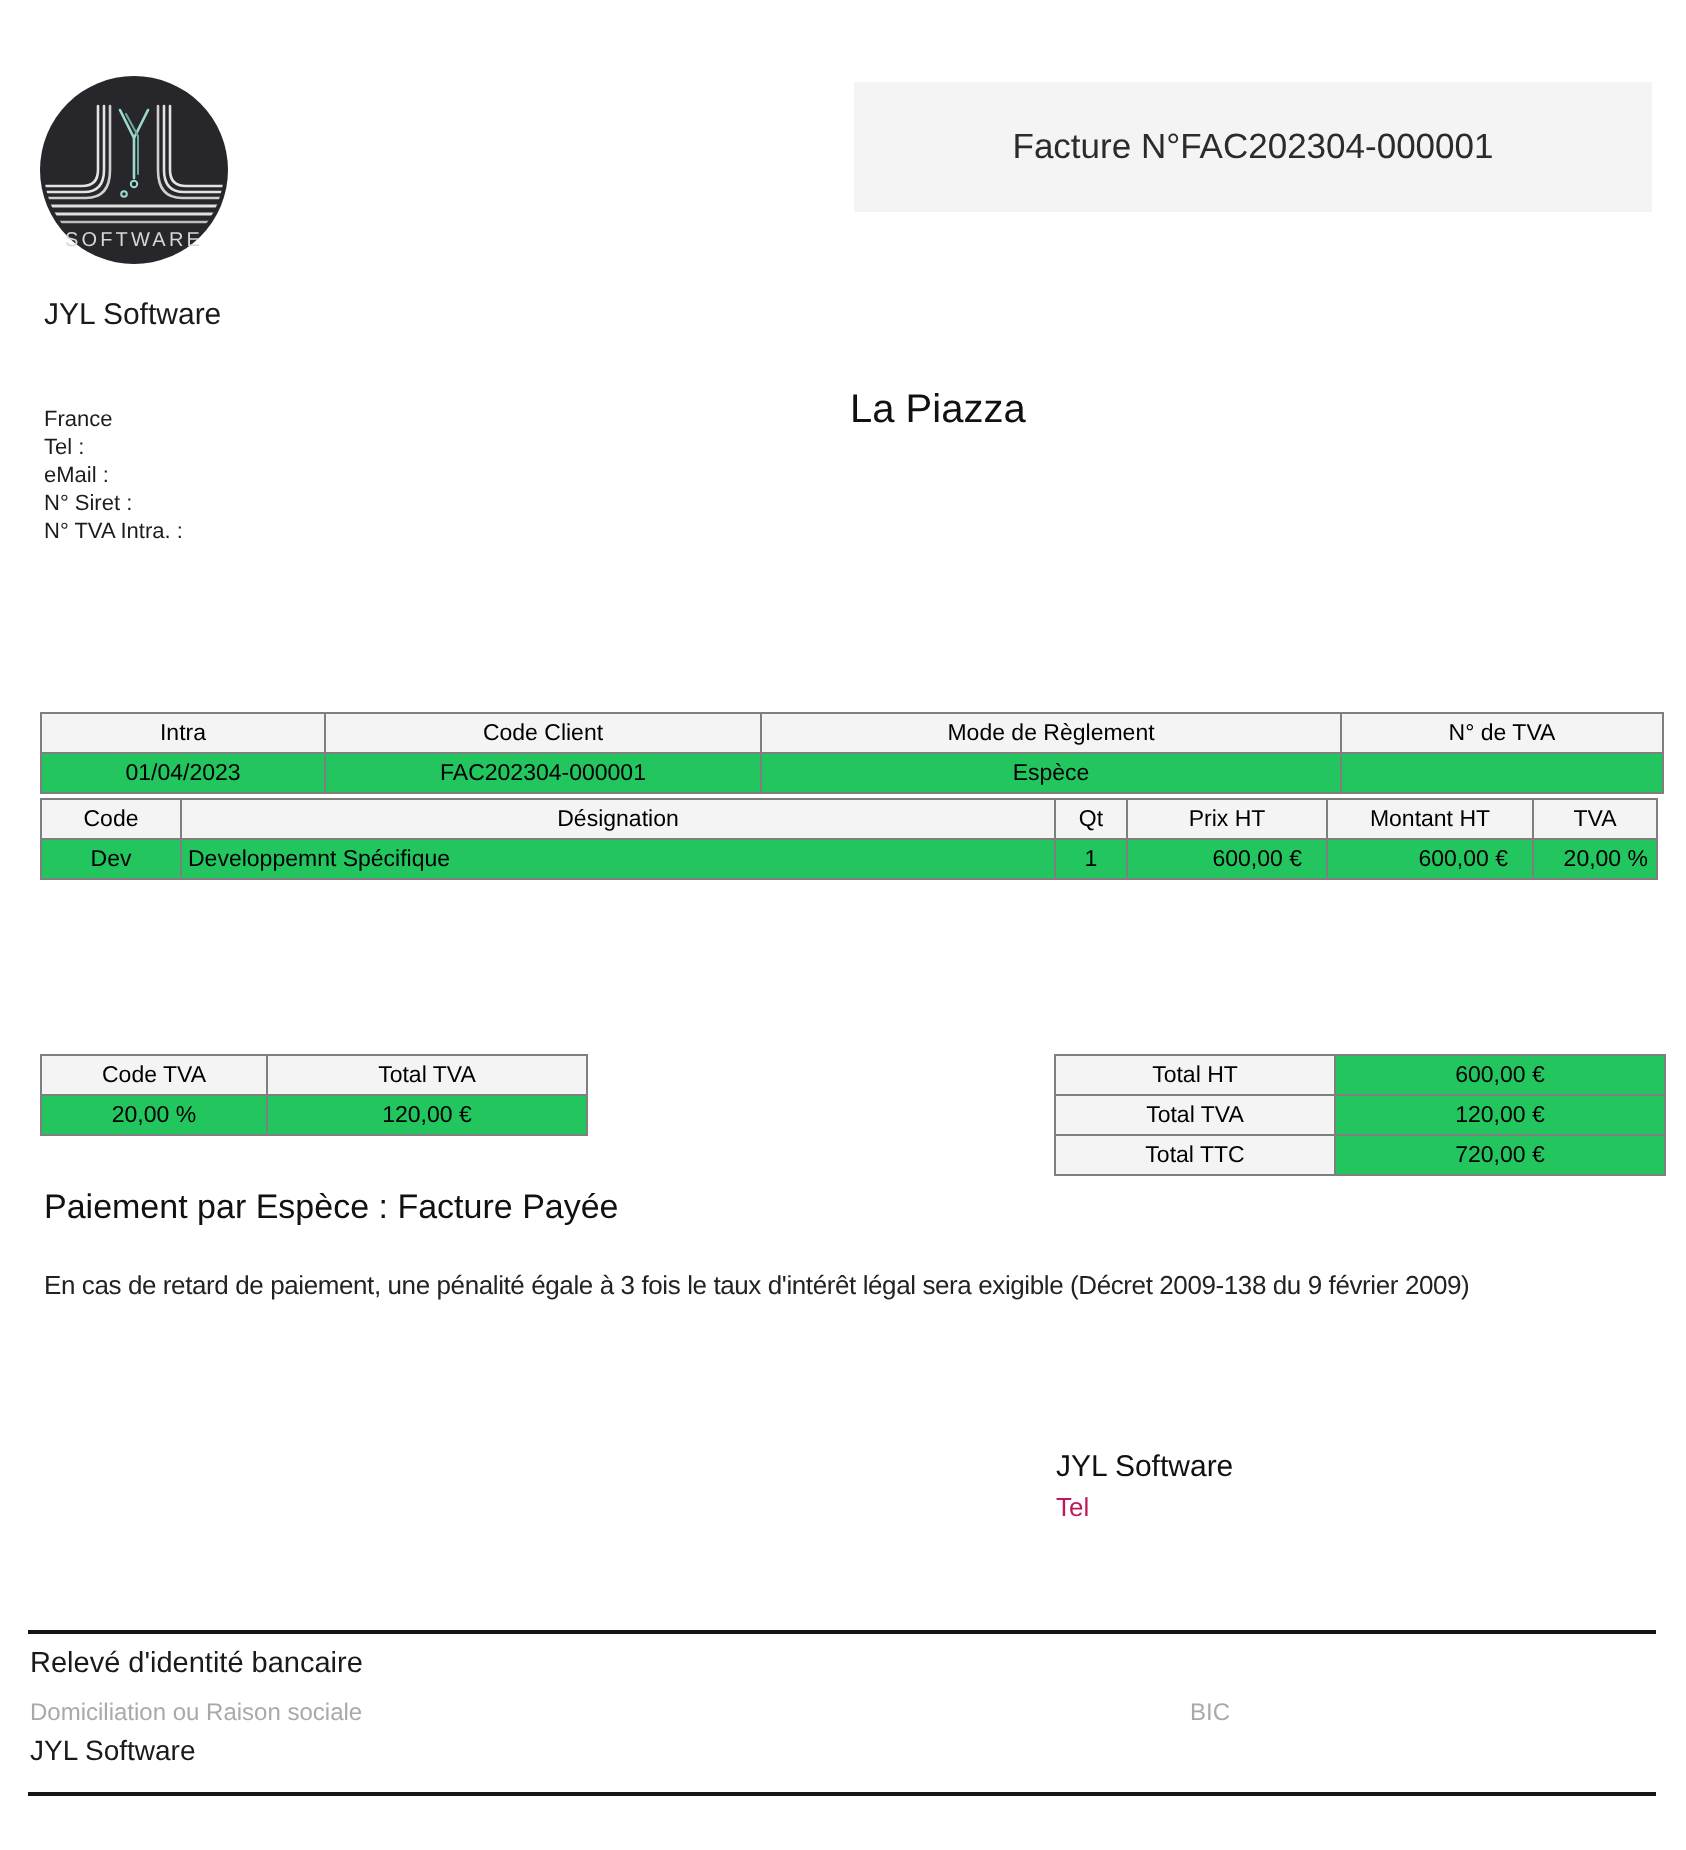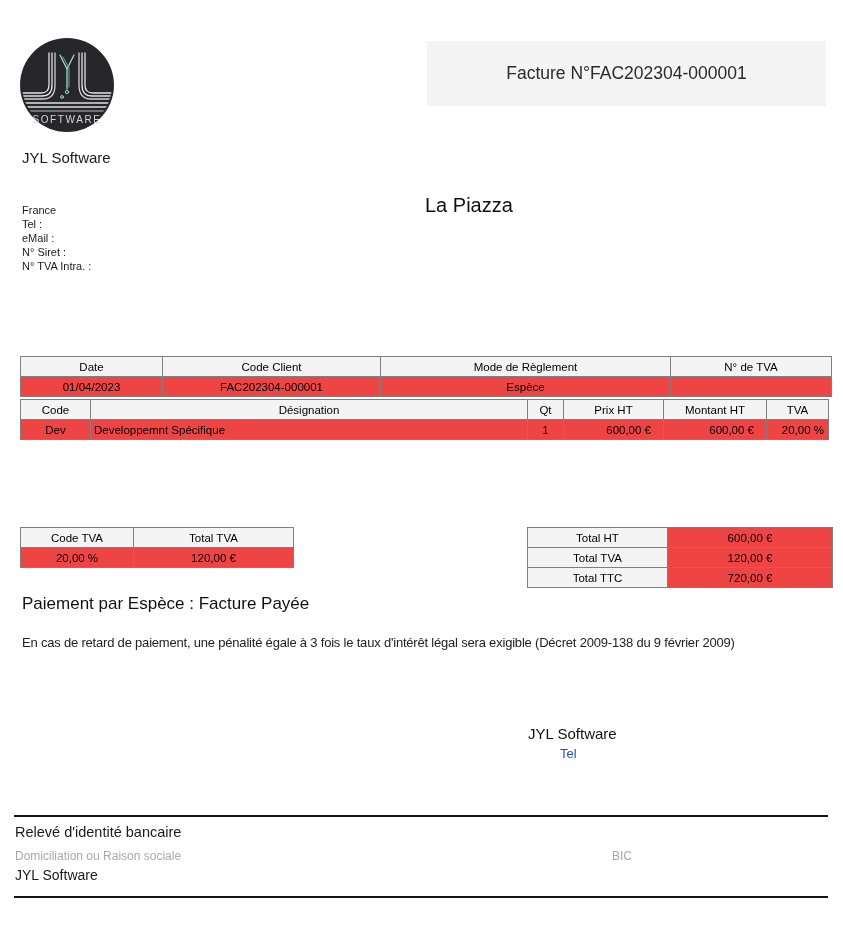--- a/index.html
+++ b/index.html
@@ -15,46 +15,46 @@
 
   
   .address{left:22px;top:203px;font-size:11px;line-height:14px;color:#1c1c1c;}
 
   .client-name{left:425px;top:194px;font-size:20px;color:#111;}
 
   
   table{border-collapse:collapse;table-layout:fixed;font-size:11.5px;color:#000;}
   table, th, td{border:1px solid #7f7f7f;}
   th{background:#f4f4f4;font-weight:normal;text-align:center;height:19px;padding:0 3px;overflow:hidden;white-space:nowrap;}
-  td{background:#ef4444;text-align:center;height:19px;padding:0 3px;overflow:hidden;white-space:nowrap;}
+  td{background:#22c55e;text-align:center;height:19px;padding:0 3px;overflow:hidden;white-space:nowrap;}
   td.left{text-align:left;}
   td.right{text-align:right;padding-right:12px;}
   td.right-sm{text-align:right;padding-right:4px;}
   td.label-cell{background:#f4f4f4;}
 
   .tbl-info{left:20px;top:356px;}
   .tbl-items{left:20px;top:399px;}
   .tbl-vat{left:20px;top:527px;}
   .tbl-totals{left:527px;top:527px;}
 
   .payment-line{left:22px;top:594px;font-size:17px;color:#111;}
   .legal{left:22px;top:636px;font-size:13px;line-height:13.5px;color:#222;letter-spacing:-0.2px;}
 
   .sig-name{left:528px;top:725px;font-size:15px;color:#111;}
-  .sig-tel{left:528px;top:746px;font-size:13px;color:#1d4ed8;margin-left:32px;}
+  .sig-tel{left:528px;top:746px;font-size:13px;color:#be185d;}
 
   
   .rule{left:14px;width:814px;height:0;border-top:2px solid #141414;}
   .rule-top{top:815px;}
   .rule-bottom{top:896px;}
   .bank-title{left:15px;top:824px;font-size:14.5px;color:#1a1a1a;}
   .bank-label{top:849px;font-size:12px;color:#a9a9a9;}
   .bank-label-1{left:15px;}
   .bank-label-2{left:256px;}
-  .bank-label-3{left:612px;text-align:center;}
+  .bank-label-3{left:595px;text-align:center;}
   .bank-value{left:15px;top:867px;font-size:14px;color:#1a1a1a;}
 
   .logo{left:19px;top:37px;width:96px;height:96px;}
 </style>
 </head>
 <body>
 
 <div class="page">
 
   <svg class="abs logo" viewBox="0 0 96 96">
@@ -105,21 +105,21 @@
 
   <table class="abs tbl-info">
     <colgroup>
         <col style="width:142px">
         <col style="width:218px">
         <col style="width:290px">
         <col style="width:161px">
       </colgroup>
     <tbody>
         <tr>
-      <th>Date</th>
+      <th>Intra</th>
       <th>Code Client</th>
       <th>Mode de Règlement</th>
       <th>N° de TVA</th>
     </tr>
     <tr>
       <td>01/04/2023</td>
       <td>FAC202304-000001</td>
       <td>Espèce</td>
       <td></td>
     </tr>

